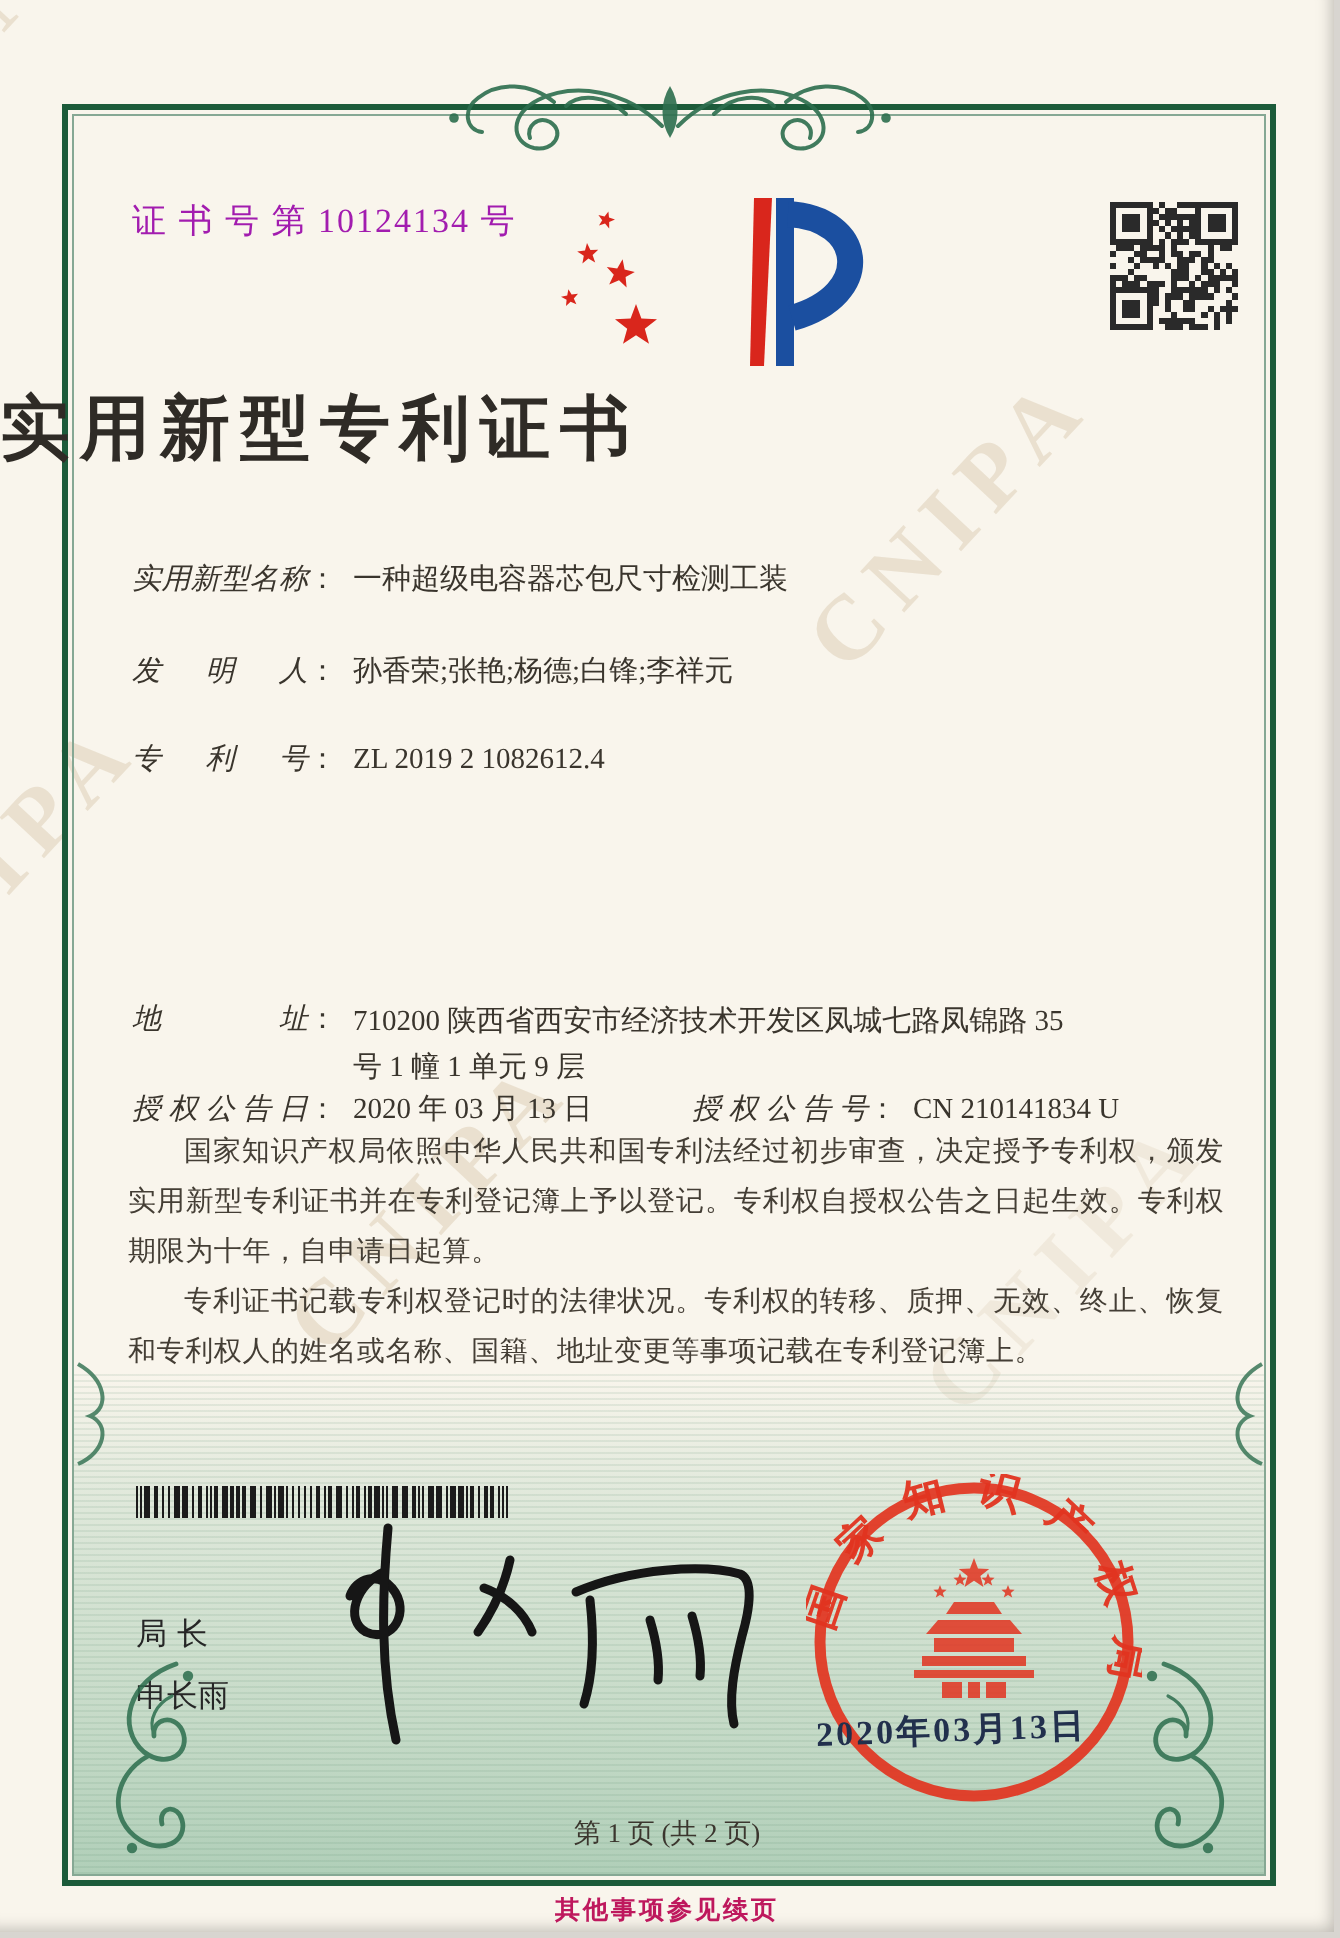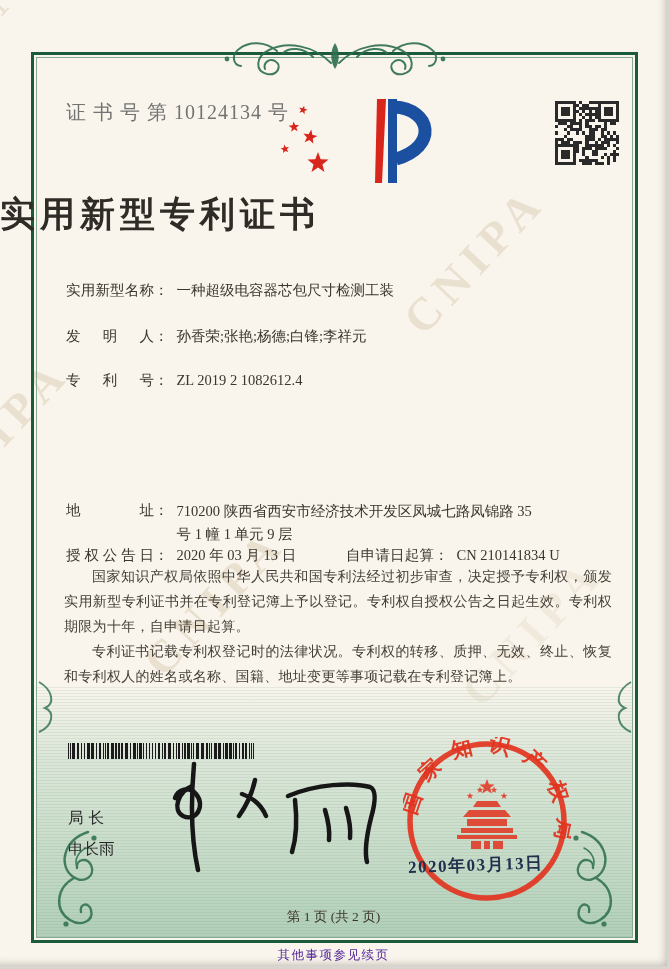--- a/index.html
+++ b/index.html
@@ -18,45 +18,45 @@
     position:absolute;z-index:1;left:37px;top:686px;width:596px;height:251px;
     background:
       repeating-linear-gradient(0deg, rgba(90,140,110,.12) 0 1px, rgba(255,255,255,0) 1px 3px),
       linear-gradient(180deg, rgba(176,208,186,0) 0%, rgba(176,208,186,.38) 28%, rgba(166,202,177,.62) 70%, rgba(156,196,170,.78) 100%);
   }
   
   .border-outer{position:absolute;z-index:2;left:31px;top:52px;width:601px;height:885px;border:3px solid #1c5b3a;}
   .border-inner{position:absolute;inset:2px;border:1px solid #86a894;}
   .orn{position:absolute;z-index:4;}
   .content{position:absolute;inset:0;z-index:3;}
-  .cert-no{position:absolute;left:66px;top:99px;font-size:20px;letter-spacing:1px;color:#737373;}
+  .cert-no{position:absolute;left:66px;top:99px;font-size:17px;letter-spacing:1px;color:#a21caf;}
   .logo{position:absolute;left:280px;top:95px;width:162px;height:92px;}
   .qr{position:absolute;left:555px;top:101px;width:64px;height:64px;}
   .title{position:absolute;left:0;right:0;top:191px;text-align:left;
          font-size:35px;font-weight:700;letter-spacing:5px;color:#2f2b26;}
   .field{position:absolute;left:66px;font-size:14.5px;color:#3a352d;white-space:nowrap;line-height:21px;}
-  .flabel{display:inline-block;width:88px;text-align:justify;text-align-last:justify;}
+  .flabel{display:inline-block;width:88px;text-align:justify;text-align-last:justify;font-style:italic;}
   .fvalue{margin-left:8px;}
   .addr{white-space:normal;width:480px;}
   .addr .fvalue{display:inline-block;width:364px;vertical-align:top;line-height:23px;}
   .grant2{position:absolute;left:280px;top:0;white-space:nowrap;}
   .paras{position:absolute;left:64px;top:564px;width:548px;font-size:14px;line-height:25px;
          color:#443e35;letter-spacing:.3px;text-align:justify;}
   .paras p{margin:0;text-indent:2em;}
   .barcode{position:absolute;left:68px;top:743px;width:190px;height:16px;overflow:hidden;font-size:0;}
   .barcode i{display:inline-block;height:100%;background:#1b1b1b;}
   .signer{position:absolute;left:68px;top:802px;font-size:15.5px;line-height:31px;color:#262626;}
   .signer .t{letter-spacing:5px;}
   .signature{position:absolute;left:158px;top:756px;width:228px;height:122px;}
   .seal{position:absolute;left:403px;top:737px;width:168px;height:168px;}
   .seal-date{position:absolute;left:408px;top:853px;width:170px;font-size:17px;font-weight:700;
              color:#22304d;letter-spacing:1.5px;transform:rotate(-2deg);white-space:nowrap;}
   .page-info{position:absolute;left:0;right:0;top:908px;text-align:center;font-size:13.5px;color:#3b362e;}
   .cont-note{position:absolute;left:0;right:0;top:947px;text-align:center;font-size:12.5px;
-             letter-spacing:1.5px;color:#4c1d95;}
+             letter-spacing:1.5px;color:#be185d;font-weight:bold;}
   svg{display:block;}
 </style>
 </head>
 <body>
 
 <div class="page">
 
   <div class="wm" style="left:-38px;top:10px">CNIPA</div>
   <div class="wm" style="left:412px;top:300px">CNIPA</div>
   <div class="wm" style="left:-64px;top:472px">CNIPA</div>
@@ -390,21 +390,21 @@
     </div>
     <div class="field" style="top:370px">
       <span class="flabel">专利号</span><span>：</span><span class="fvalue">ZL 2019 2 1082612.4</span>
     </div>
     <div class="field addr" style="top:500px">
       <span class="flabel">地址</span><span>：</span><span class="fvalue">710200 陕西省西安市经济技术开发区凤城七路凤锦路 35 号 1 幢 1 单元 9 层</span>
     </div>
     <div class="field" style="top:545px">
       <span class="flabel">授权公告日</span><span>：</span><span class="fvalue">2020 年 03 月 13 日</span>
       <span class="grant2">
-        <span class="flabel">自申请日起算</span><span>：</span><span class="fvalue">CN 210141834 U</span>
+        <span class="flabel">授权公告号</span><span>：</span><span class="fvalue">CN 210141834 U</span>
       </span>
     </div>
 
     <div class="paras">
       <p>国家知识产权局依照中华人民共和国专利法经过初步审查，决定授予专利权，颁发实用新型专利证书并在专利登记簿上予以登记。专利权自授权公告之日起生效。专利权期限为十年，自申请日起算。</p>
       <p>专利证书记载专利权登记时的法律状况。专利权的转移、质押、无效、终止、恢复和专利权人的姓名或名称、国籍、地址变更等事项记载在专利登记簿上。</p>
     </div>
 
     <div class="barcode" id="barcode"><i style="width:1px;margin-right:1px"></i><i style="width:1px;margin-right:1px"></i><i style="width:3px;margin-right:2px"></i><i style="width:2px;margin-right:2px"></i><i style="width:1px;margin-right:2px"></i><i style="width:1px;margin-right:2px"></i><i style="width:3px;margin-right:1px"></i><i style="width:3px;margin-right:2px"></i><i style="width:1px;margin-right:2px"></i><i style="width:2px;margin-right:2px"></i><i style="width:1px;margin-right:1px"></i><i style="width:1px;margin-right:1px"></i><i style="width:2px;margin-right:2px"></i><i style="width:3px;margin-right:1px"></i><i style="width:2px;margin-right:1px"></i><i style="width:2px;margin-right:1px"></i><i style="width:2px;margin-right:2px"></i><i style="width:3px;margin-right:2px"></i><i style="width:1px;margin-right:2px"></i><i style="width:3px;margin-right:1px"></i><i style="width:1px;margin-right:1px"></i><i style="width:3px;margin-right:1px"></i><i style="width:1px;margin-right:2px"></i><i style="width:1px;margin-right:2px"></i><i style="width:1px;margin-right:2px"></i><i style="width:1px;margin-right:2px"></i><i style="width:1px;margin-right:2px"></i><i style="width:2px;margin-right:2px"></i><i style="width:1px;margin-right:1px"></i><i style="width:2px;margin-right:2px"></i><i style="width:3px;margin-right:2px"></i><i style="width:1px;margin-right:2px"></i><i style="width:1px;margin-right:1px"></i><i style="width:2px;margin-right:2px"></i><i style="width:1px;margin-right:1px"></i><i style="width:2px;margin-right:1px"></i><i style="width:3px;margin-right:1px"></i><i style="width:1px;margin-right:1px"></i><i style="width:1px;margin-right:2px"></i><i style="width:3px;margin-right:2px"></i><i style="width:3px;margin-right:2px"></i><i style="width:2px;margin-right:1px"></i><i style="width:1px;margin-right:1px"></i><i style="width:1px;margin-right:2px"></i><i style="width:3px;margin-right:1px"></i><i style="width:3px;margin-right:2px"></i><i style="width:1px;margin-right:1px"></i><i style="width:3px;margin-right:1px"></i><i style="width:3px;margin-right:1px"></i><i style="width:1px;margin-right:1px"></i><i style="width:2px;margin-right:2px"></i><i style="width:1px;margin-right:2px"></i><i style="width:2px;margin-right:1px"></i><i style="width:2px;margin-right:2px"></i><i style="width:1px;margin-right:1px"></i><i style="width:1px;margin-right:1px"></i><i style="width:1px;margin-right:2px"></i></div>
 

